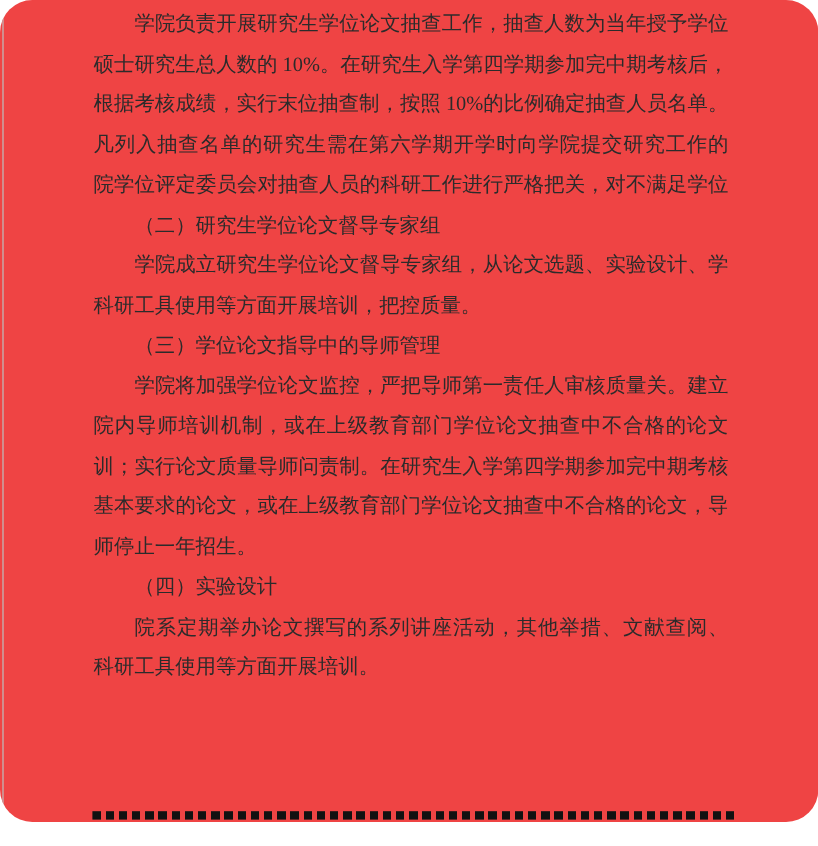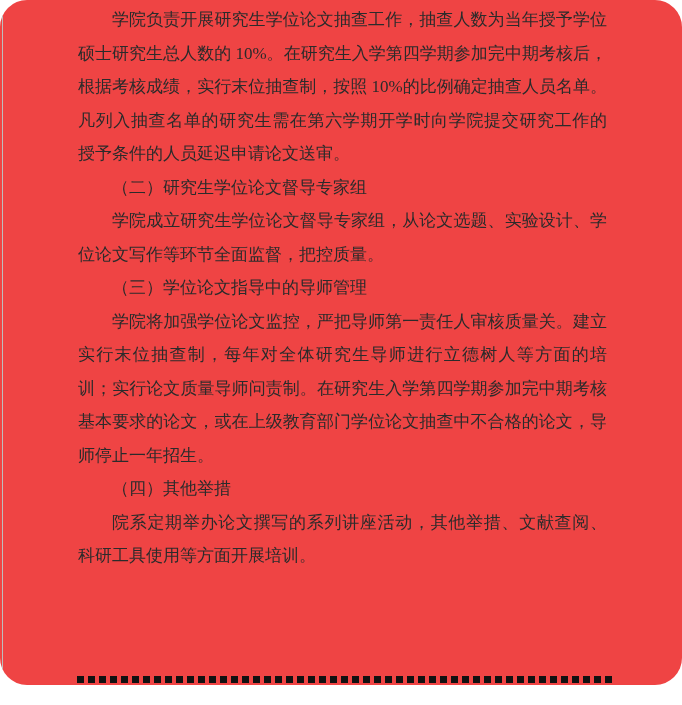--- a/index.html
+++ b/index.html
@@ -60,29 +60,29 @@
 <body>
 
 <div class="page">
   <div class="left-rule"></div>
 
   <div class="text-block">
     <div class="line ind full">学院负责开展研究生学位论文抽查工作，抽查人数为当年授予学位</div>
     <div class="line full">硕士研究生总人数的 10%。在研究生入学第四学期参加完中期考核后，</div>
     <div class="line full">根据考核成绩，实行末位抽查制，按照 10%的比例确定抽查人员名单。</div>
     <div class="line full">凡列入抽查名单的研究生需在第六学期开学时向学院提交研究工作的</div>
-    <div class="line">授予条件的人员延迟申请论文送审。</div>
+    <div class="line full">院学位评定委员会对抽查人员的科研工作进行严格把关，对不满足学位</div>
     <div class="line ind">（二）研究生学位论文督导专家组</div>
     <div class="line ind full">学院成立研究生学位论文督导专家组，从论文选题、实验设计、学</div>
-    <div class="line">位论文写作等环节全面监督，把控质量。</div>
+    <div class="line">科研工具使用等方面开展培训，把控质量。</div>
     <div class="line ind">（三）学位论文指导中的导师管理</div>
     <div class="line ind full">学院将加强学位论文监控，严把导师第一责任人审核质量关。建立</div>
-    <div class="line full">实行末位抽查制，每年对全体研究生导师进行立德树人等方面的培</div>
+    <div class="line full">院内导师培训机制，或在上级教育部门学位论文抽查中不合格的论文</div>
     <div class="line full">训；实行论文质量导师问责制。在研究生入学第四学期参加完中期考核后</div>
     <div class="line full">基本要求的论文，或在上级教育部门学位论文抽查中不合格的论文，导</div>
     <div class="line">师停止一年招生。</div>
-    <div class="line ind">（四）其他举措</div>
+    <div class="line ind">（四）实验设计</div>
     <div class="line ind full">院系定期举办论文撰写的系列讲座活动，其他举措、文献查阅、</div>
     <div class="line">科研工具使用等方面开展培训。</div>
   </div>
 
   <div class="dashed-divider"></div>
 </div>
 
 </body></html>

